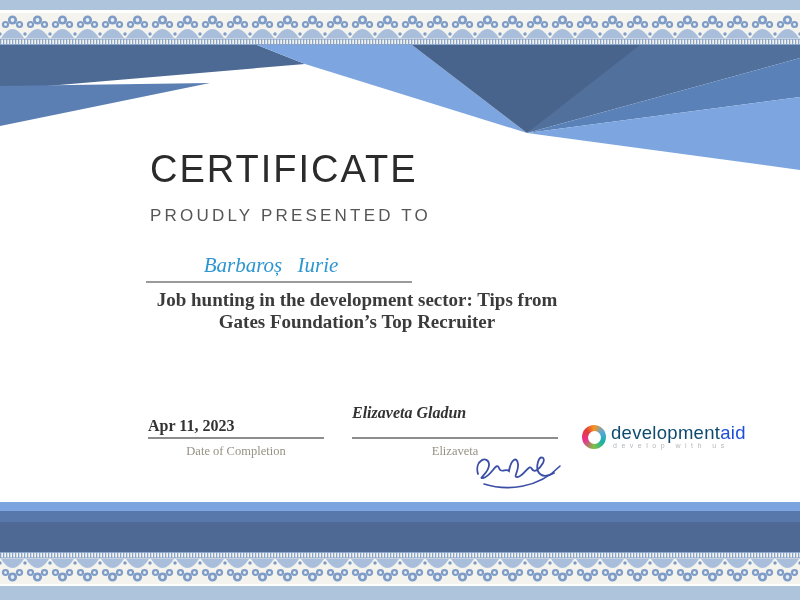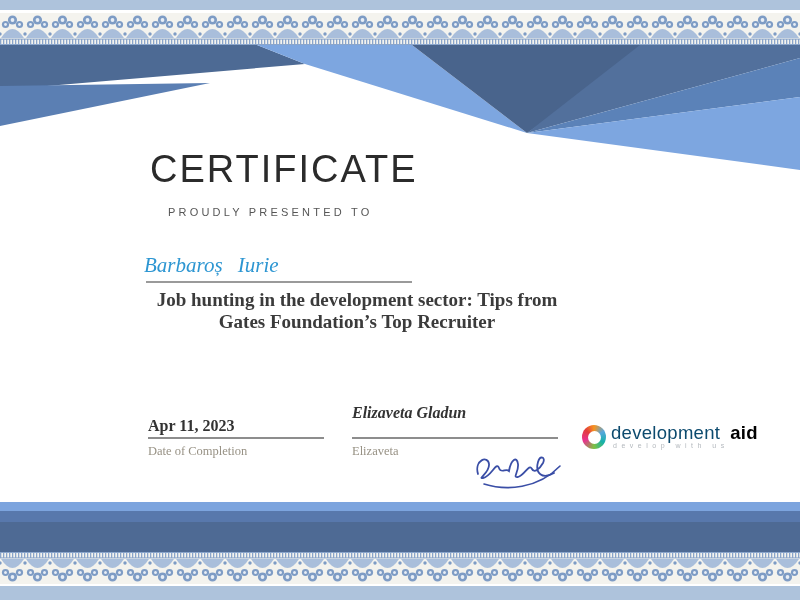--- a/index.html
+++ b/index.html
@@ -24,61 +24,61 @@
   .band-medium{top:511px;left:0;width:800px;height:11px;background:#5878ac;}
   .band-dark{top:522px;left:0;width:800px;height:30px;background:#4e6a94;}
   
   .shapes-top{top:45px;left:0;}
   
   .heading{
     top:148px;left:150px;font-size:38px;font-weight:300;letter-spacing:2px;
     color:#2b2b2b;font-family:"Liberation Sans",sans-serif;
   }
   .subheading{
-    top:206px;left:168px;font-size:11px;letter-spacing:3.2px;color:#565656;
+    top:206px;left:150px;font-size:17px;letter-spacing:3.2px;color:#565656;
   }
   .recipient{
-    top:253px;left:144px;width:270px;
+    top:253px;left:136px;width:270px;text-align:center;
     font-family:"Liberation Serif",serif;font-style:italic;
     font-size:21px;color:#2d96d2;word-spacing:10px;
   }
   .recipient-line{top:281px;left:146px;width:266px;height:2px;background:#9a9a9a;}
   .course-title{
     top:289px;left:151px;width:412px;
     font-family:"Liberation Serif",serif;font-size:19px;line-height:1.18;
     color:#3b3b3b;font-weight:600;text-align:center;
   }
   .field-value{
     font-family:"Liberation Serif",serif;font-size:16px;color:#333;
   }
   .date-value{top:417px;left:148px;width:176px;font-weight:600;}
   .organizer-value{top:404px;left:352px;width:206px;font-style:italic;font-weight:600;}
   .field-line{top:437px;height:1.5px;background:#8d8d8d;}
   .date-line{left:148px;width:176px;}
   .organizer-line{left:352px;width:206px;}
   .field-label{
     top:444px;font-family:"Liberation Serif",serif;font-size:12.5px;color:#979184;
-    text-align:left;
+    text-align:center;
   }
   .date-label{left:148px;width:176px;}
   .organizer-label{left:352px;width:206px;}
   .signature{top:446px;left:468px;}
   
   .logo-ring{
     top:425px;left:582px;width:24px;height:24px;border-radius:50%;
     background:conic-gradient(from 0deg,#f7941e 0deg,#56a7dd 60deg,#16b1a9 120deg,
       #7dc242 180deg,#e8328e 250deg,#e23b3c 310deg,#f7941e 360deg);
   }
   .logo-ring-hole{
     position:absolute;top:5.5px;left:5.5px;width:13px;height:13px;border-radius:50%;
     background:#ffffff;
   }
   .logo-text{top:422px;left:611px;font-size:18.5px;letter-spacing:0.3px;white-space:nowrap;}
   .logo-text .brand-primary{color:#0c4a6e;}
-  .logo-text .brand-secondary{color:#000000;font-weight:bold;margin-left:10px;}
+  .logo-text .brand-secondary{color:#1d4ed8;font-weight:normal;}
   .logo-tagline{
     top:442px;left:613px;font-size:7px;letter-spacing:4.5px;color:#b3b8bd;
     text-transform:lowercase;white-space:nowrap;
   }
 </style>
 </head>
 <body>
 
 <div id="certificate">
 

